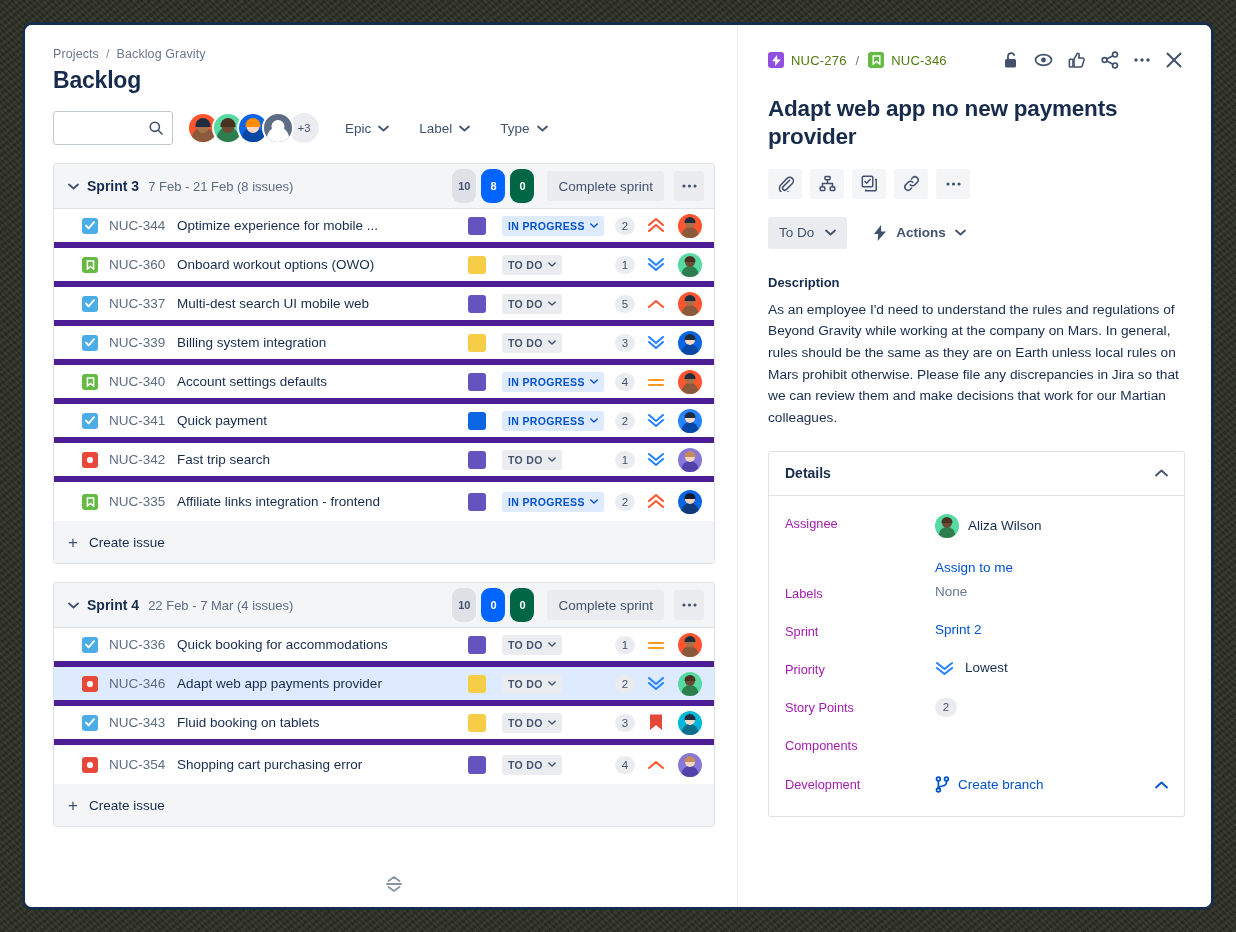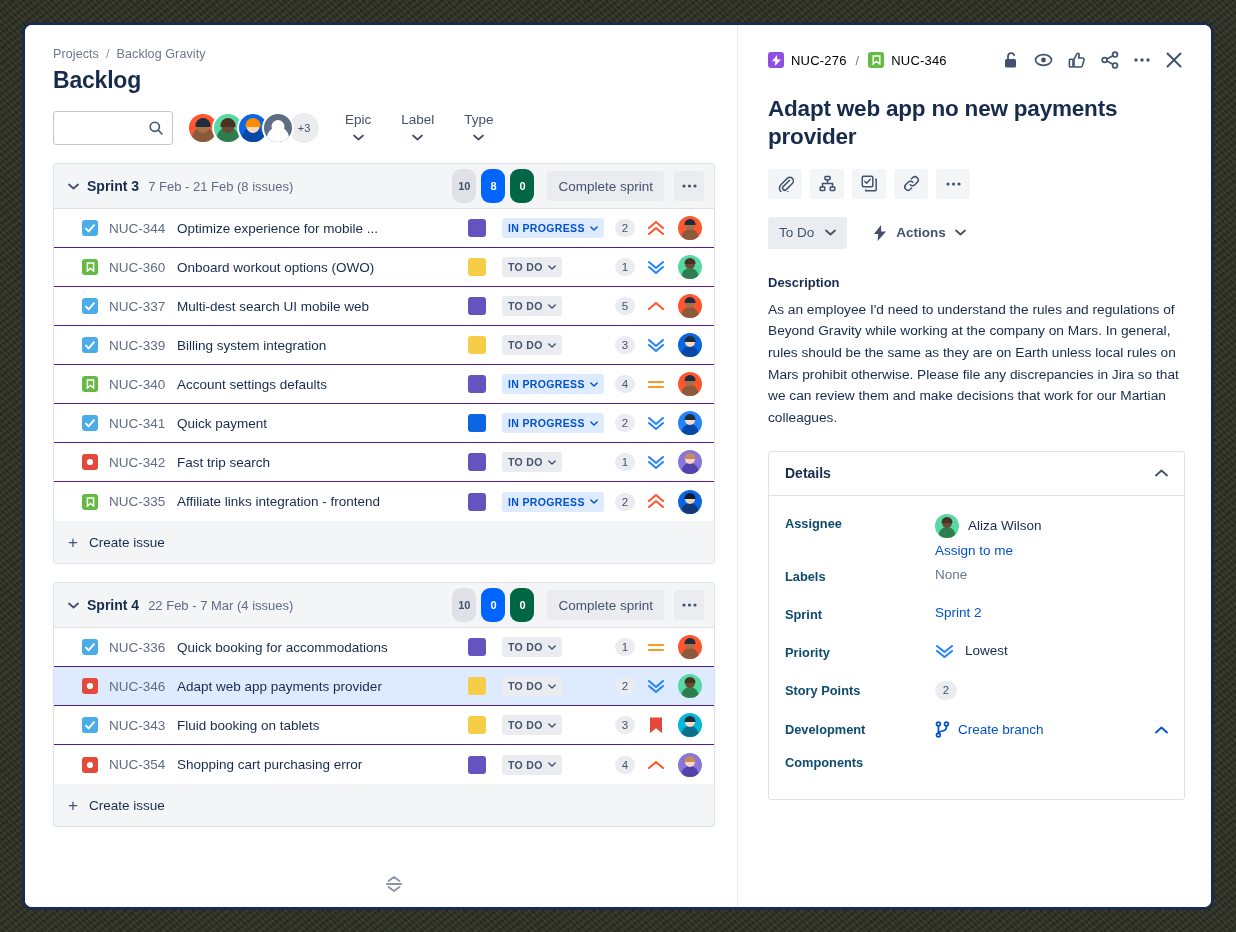--- a/index.html
+++ b/index.html
@@ -71,21 +71,20 @@
     width: 30px; height: 30px; border-radius: 50%; background: #ebecf0;
     display: flex; align-items: center; justify-content: center;
     font-size: 11px; color: #42526e; margin-left: -5px; font-weight: 500; flex: 0 0 30px;
   }
 
   .filter-btn {
     display: flex; align-items: center; gap: 7px; margin-left: 22px;
     font-size: 13.5px; color: #42526e; font-weight: 500; background: transparent;
     border: none; cursor: pointer; height: 32px; padding: 0 4px;
     font-family: "Liberation Sans", sans-serif;
-    flex-direction: column;
   }
   .chev { display: inline-block; }
 
   
   .sprint {
     margin-top: 18px; margin-right: 22px;
     border: 1px solid #dfe1e6; border-radius: 3px;
     background: #f4f5f7; overflow: hidden;
   }
   .sprint-header {
@@ -110,21 +109,21 @@
   }
   .btn-icon-sq {
     width: 30px; height: 30px; background: #ebecf0; border: none; border-radius: 3px;
     color: #42526e; cursor: pointer; display: flex; align-items: center; justify-content: center;
     margin-left: 5px; font-size: 15px; letter-spacing: 1px; line-height: 1;
   }
 
   .issue-list { background: #fff; border-top: 1px solid #dfe1e6; }
   .issue-row {
     display: flex; align-items: center; height: 39px; padding: 0 12px 0 28px;
-    border-bottom: 1px solid #4c1d95; background: #fff; cursor: pointer;
+    border-bottom: 6px solid #4c1d95; background: #fff; cursor: pointer;
   }
   .issue-row.selected { background: #deebff; }
   .issue-row:last-child { border-bottom: none; }
   .type-icon {
     width: 16px; height: 16px; border-radius: 3px; flex: 0 0 16px;
     display: flex; align-items: center; justify-content: center; margin-right: 11px;
   }
   .t-task { background: #4bade8; }
   .t-story { background: #65ba43; }
   .t-bug { background: #e5493a; }
@@ -160,21 +159,21 @@
   
   .right-pane {
     flex: 1; min-width: 0; border-left: 1px solid #ebecf0;
     padding: 22px 26px 0 30px; overflow: hidden; position: relative; background: #fff;
   }
   .detail-top { display: flex; align-items: center; height: 26px; }
   .bc-chip { display: inline-flex; align-items: center; gap: 7px; }
   .mini-icon { width: 16px; height: 16px; border-radius: 3px; display: flex; align-items: center; justify-content: center; }
   .mi-epic { background: #904ee2; }
   .mi-story { background: #65ba43; }
-  .bc-key { font-size: 13px; color: #000000; letter-spacing: .2px; text-align: center; }
+  .bc-key { font-size: 13px; color: #4d7c0f; letter-spacing: .2px; text-align: center; }
   .bc-sep { margin: 0 9px; color: #6b778c; font-size: 13px; }
   .detail-actions { margin-left: auto; display: flex; align-items: center; gap: 11px; color: #42526e; }
   .act-btn { display: flex; align-items: center; justify-content: center; cursor: pointer; background: none; border: none; color: #42526e; padding: 2px; }
 
   .detail-title {
     font-size: 22.5px; font-weight: 600; color: #172b4d; line-height: 1.26;
     margin-top: 22px; letter-spacing: -.2px; max-width: 390px;
   }
   .quick-actions { display: flex; gap: 8px; margin-top: 17px; }
   .qa-btn {
@@ -196,25 +195,25 @@
 
   .details-card { margin-top: 22px; border: 1px solid #dfe1e6; border-radius: 3px; background: #fff; }
   .details-head {
     display: flex; align-items: center; height: 44px; padding: 0 16px;
     border-bottom: 1px solid #dfe1e6;
   }
   .details-head-title { font-size: 14px; font-weight: 600; color: #172b4d; }
   .collapse-btn { margin-left: auto; background: none; border: none; color: #42526e; cursor: pointer; display: flex; }
   .details-body { padding: 12px 16px 14px 16px; }
   .field-row { display: flex; align-items: flex-start; min-height: 38px; padding: 3px 0; }
-  .field-label { flex: 0 0 150px; font-size: 12.8px; font-weight: 700; color: #0c4a6e; padding-top: 5px; }
+  .field-label { flex: 0 0 150px; font-size: 12.8px; font-weight: 400; color: #a21caf; padding-top: 5px; }
   .field-value { flex: 1; font-size: 13.5px; color: #172b4d; padding-top: 3px; }
   .assignee-line { display: flex; align-items: center; gap: 9px; }
   .assignee-av { width: 24px; height: 24px; flex: 0 0 24px; }
-  .link-blue { color: #0052cc; cursor: pointer; font-size: 13.5px; display: inline-block; margin-top: 5px; }
+  .link-blue { color: #0052cc; cursor: pointer; font-size: 13.5px; display: inline-block; margin-top: 22px; }
   .muted { color: #6b778c; }
   .prio-line { display: flex; align-items: center; gap: 11px; }
   .sp-pill {
     min-width: 22px; height: 19px; border-radius: 10px; background: #ebecf0; color: #42526e;
     font-size: 11.5px; display: inline-flex; align-items: center; justify-content: center; padding: 0 6px;
   }
   .dev-row { display: flex; align-items: center; min-height: 34px; }
   .dev-value { flex: 1; display: flex; align-items: center; gap: 8px; }
 
   .resize-handle {
@@ -973,45 +972,45 @@
               <span>Lowest</span>
             </div>
           </div>
         </div>
 
         <div class="field-row">
           <div class="field-label">Story Points</div>
           <div class="field-value"><span class="sp-pill">2</span></div>
         </div>
 
+        <div class="field-row">
+          <div class="field-label">Components</div>
+          <div class="field-value"></div>
+        </div>
+
         <div class="field-row dev-row">
           <div class="field-label" style="padding-top:0">Development</div>
           <div class="dev-value">
             <span>
               <svg width="15" height="17" viewBox="0 0 15 17" fill="none" stroke="#0052cc" stroke-width="1.7" stroke-linecap="round">
                     <circle cx="3.4" cy="3" r="1.9"></circle>
                     <circle cx="3.4" cy="14" r="1.9"></circle>
                     <circle cx="11.4" cy="3" r="1.9"></circle>
                     <path d="M3.4 4.9v7.2M11.4 4.9v1.7c0 2.2-1.9 3.1-4 3.4-1.9.3-4 .9-4 2.6"></path>
                   </svg>
             </span>
             <span class="link-blue" style="margin-top:0">Create branch</span>
             <button class="collapse-btn">
               <svg width="13" height="8" viewBox="0 0 13 8" fill="none" stroke="#0052cc" stroke-width="1.8" stroke-linecap="round" stroke-linejoin="round">
                     <polyline points="1,6.5 6.5,1.5 12,6.5"></polyline>
                   </svg>
             </button>
           </div>
         </div>
 
-        <div class="field-row">
-          <div class="field-label">Components</div>
-          <div class="field-value"></div>
-        </div>
-
       </div>
     </div>
 
   </div>
 
   <div class="resize-handle">
     <svg width="14" height="6" viewBox="0 0 14 6" fill="none" stroke="#8993a4" stroke-width="1.7" stroke-linecap="round" stroke-linejoin="round">
           <polyline points="1.5,5 7,1 12.5,5"></polyline>
         </svg>
     <div class="rh-bar"></div>

